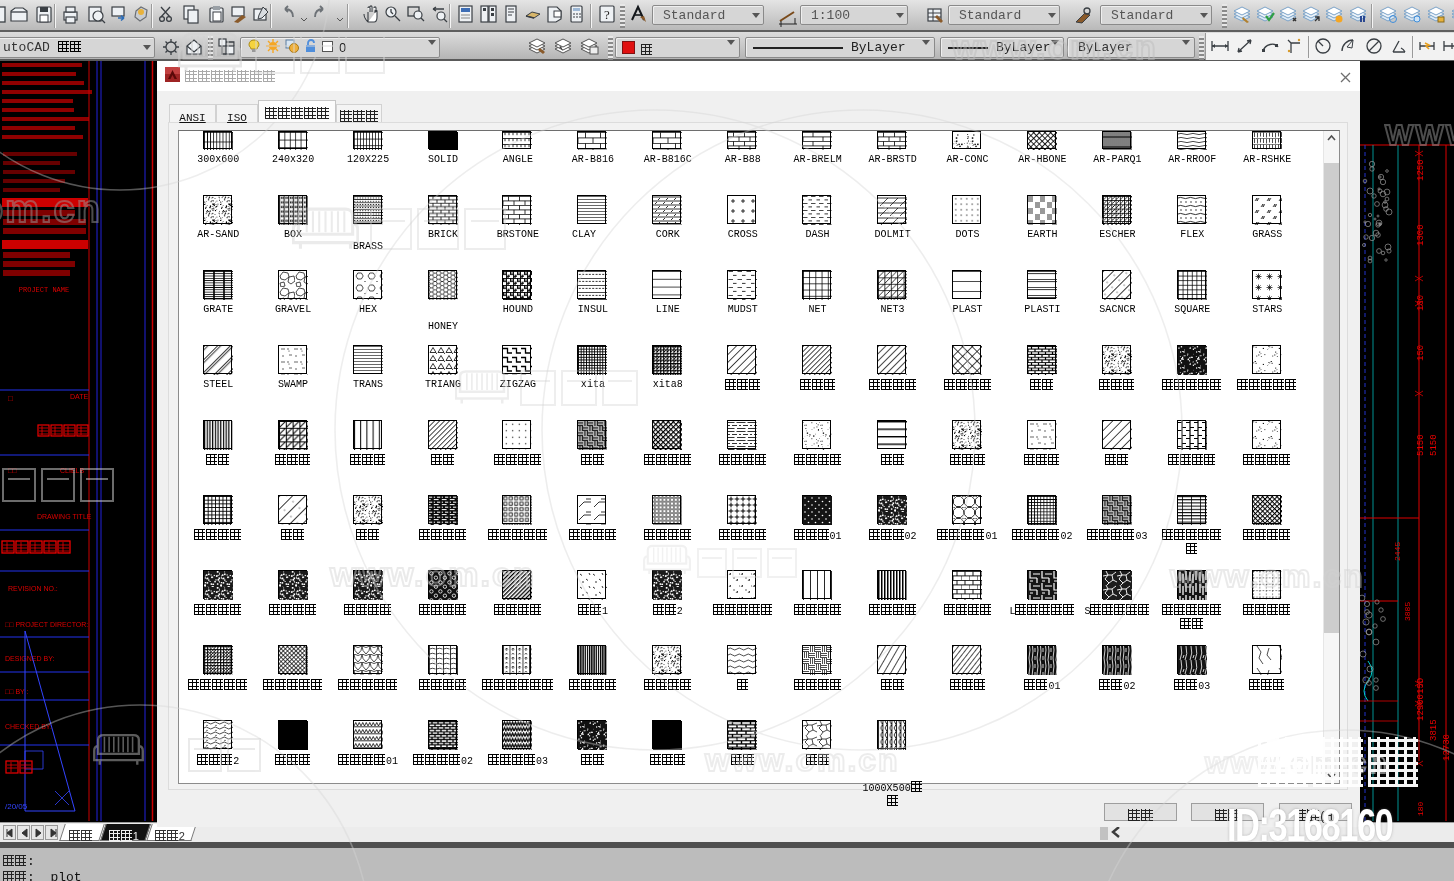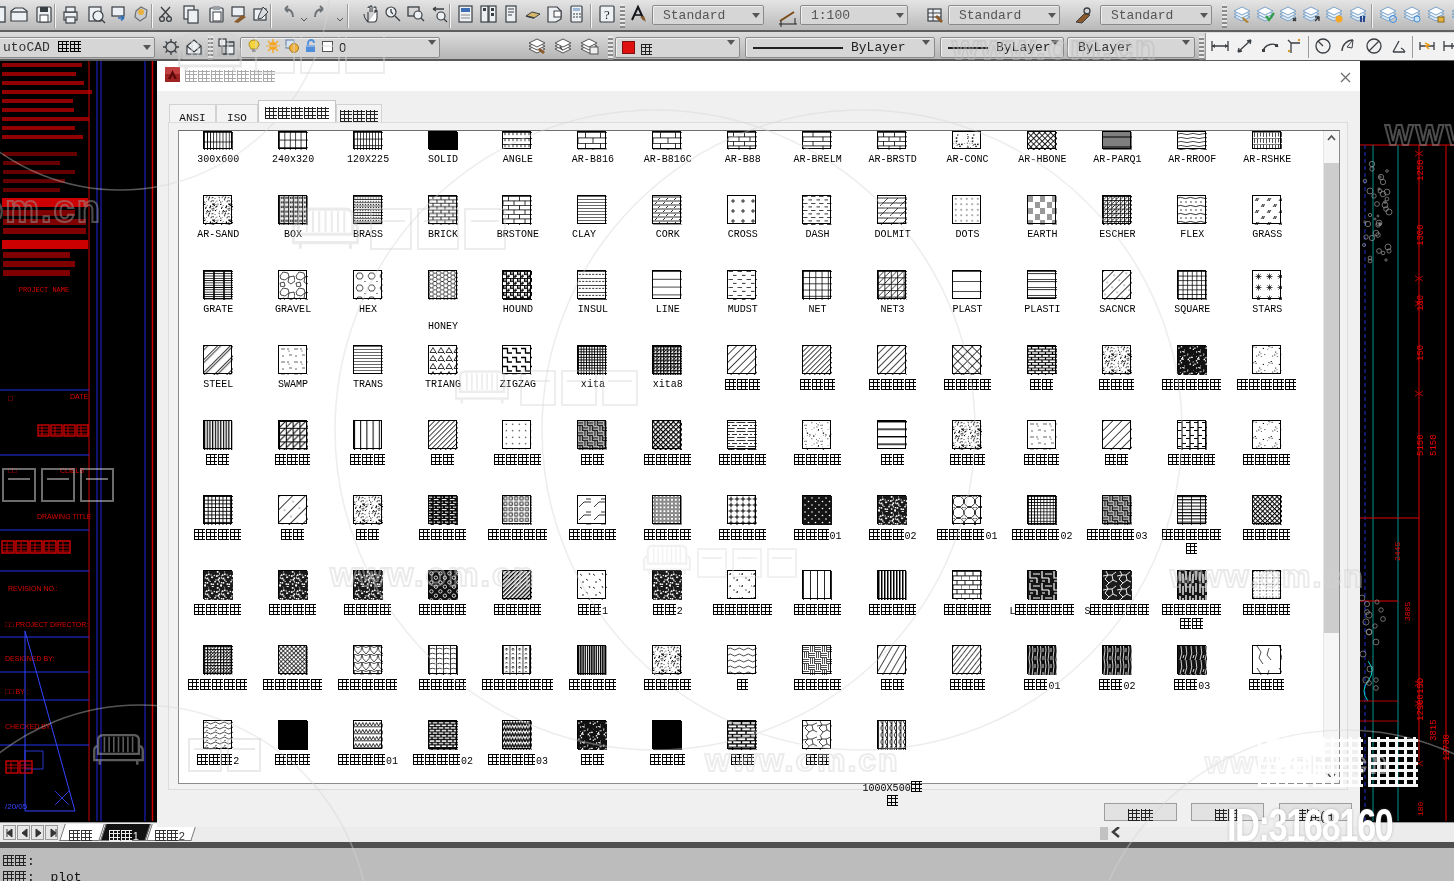--- a/index.html
+++ b/index.html
@@ -19,21 +19,21 @@
   color:#000; }
 .hz.t { width:12px; height:12px; color:#8d8d8d; }
 .hz.b { width:12px; height:12px; color:#222; }
 .hz.c { width:11px; height:11px; color:#222; }
 
 #dialog { position:absolute; left:157px; top:61px; width:1203px; height:766px; background:#f0f0f0; }
 #dtitle { position:absolute; left:0; top:0; width:1203px; height:30px; background:#fff; }
 #dclose { position:absolute; left:1183px; top:8px; }
 .tab { position:absolute; height:18px; background:#f4f4f4; border:1px solid #d2d2d2; border-bottom:none; text-align:center; padding-top:2px; }
 .tab.sel { background:#fcfcfc; border:1px solid #c6c6c6; border-bottom:none; padding-top:3px; z-index:2; }
-.tmono { font:11px "Liberation Mono",monospace; color:#111; }
+.tmono { font:11px "Liberation Mono",monospace; color:#111;text-decoration:underline; }
 #panel { position:absolute; left:20.5px; top:69px; width:1162px; height:654px; background:#fff; border:1px solid #8c8c8c; border-top-color:#6e6e6e; }
 #sbar { position:absolute; left:1166px; top:70px; width:16px; height:652px; background:#f6f6f6; border-left:1px solid #e6e6e6; }
 .sbtn { position:absolute; left:0; width:15px; height:15px; background:#f6f6f6; }
 #sthumb { position:absolute; left:0; top:32px; width:15px; height:470px; background:#cdcdcd; }
 .sw { position:absolute; border:1px solid #000; background:#fff; }
 .sw svg { display:block; }
 .lab { position:absolute; width:74px; text-align:center; font:10px "Liberation Mono",monospace; color:#000; line-height:11.5px; letter-spacing:-0.2px; }
 .lab .lm { letter-spacing:0; }
 .dbtn { position:absolute; top:742px; width:73px; height:18px; background:#e2e2e2; border:1px solid #9e9e9e; text-align:center; padding-top:2px; }
 
@@ -1279,21 +1279,21 @@
         <svg width="29" height="29">
           <rect width="29" height="29" fill="url(#boxp)"></rect>
         </svg>
       </div>
       <div class="lab" style="left:99.1px;top:168px"><span class="lm">B</span><span class="lm">O</span><span class="lm">X</span></div>
       <div class="sw" style="left:195.6px;top:134px;width:29px;height:29px">
         <svg width="29" height="29">
           <rect width="29" height="29" fill="url(#brass)"></rect>
         </svg>
       </div>
-      <div class="lab" style="left:174.1px;top:168px"><span class="lm">B</span><span class="lm">R</span><span class="lm">A</span><span class="lm">S</span><span class="lm">S</span></div>
+      <div class="lab" style="left:174.1px;top:180px"><span class="lm">B</span><span class="lm">R</span><span class="lm">A</span><span class="lm">S</span><span class="lm">S</span></div>
       <div class="sw" style="left:270.5px;top:134px;width:29px;height:29px">
         <svg width="29" height="29">
           <rect width="29" height="29" fill="url(#brickC)"></rect>
         </svg>
       </div>
       <div class="lab" style="left:249.0px;top:168px"><span class="lm">B</span><span class="lm">R</span><span class="lm">I</span><span class="lm">C</span><span class="lm">K</span></div>
       <div class="sw" style="left:345.4px;top:134px;width:29px;height:29px">
         <svg width="29" height="29">
           <rect width="29" height="29" fill="url(#brickB)"></rect>
         </svg>

